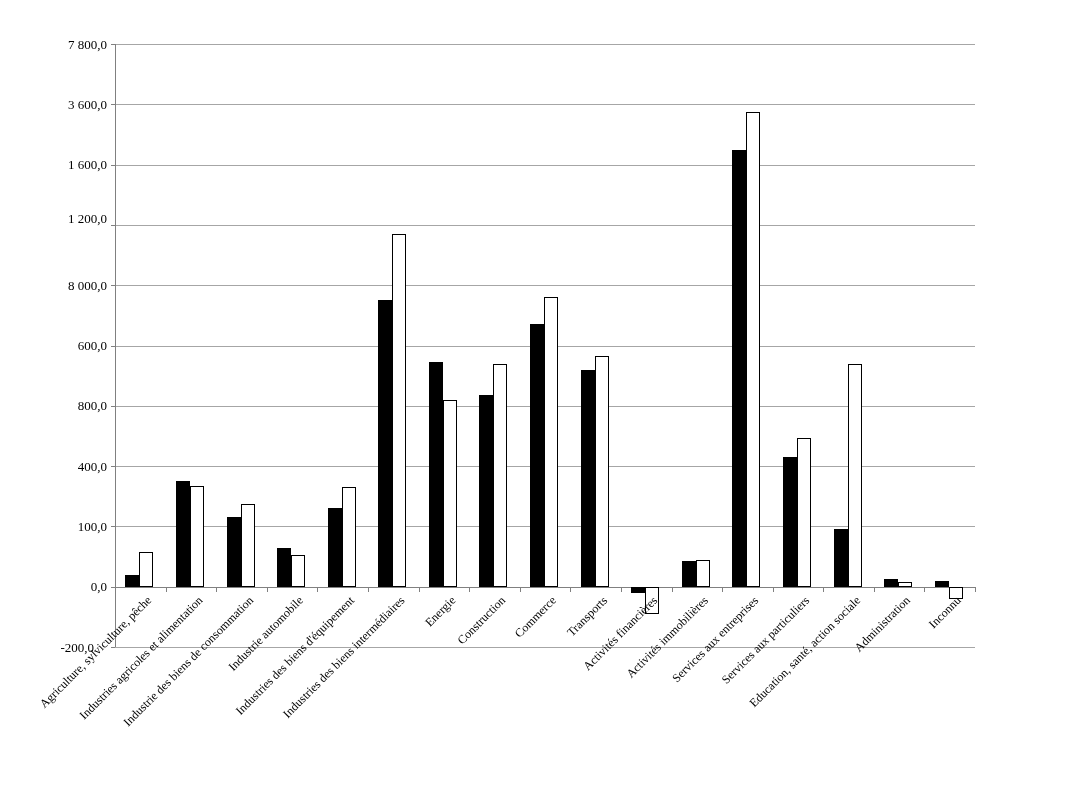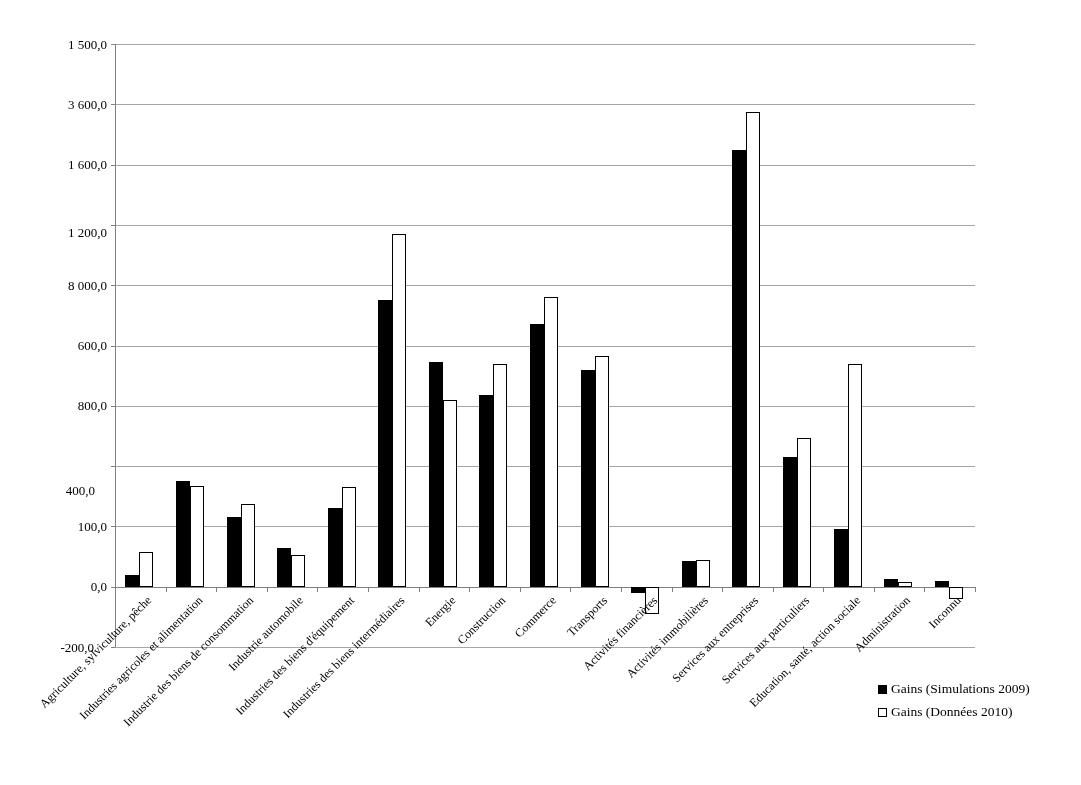--- a/index.html
+++ b/index.html
@@ -34,54 +34,44 @@
   .legend-item{position:absolute;display:flex;align-items:center;height:14px;}
   .legend-swatch{width:9px;height:9px;box-sizing:border-box;margin-right:4px;flex:0 0 auto;}
   .legend-label{font-size:13.5px;color:#000;white-space:nowrap;line-height:14px;}
 </style>
 </head>
 <body>
 
 <div id="canvas">
   <div id="plot"></div>
 
-  <div class="legend" style="left:878px;top:682px;width:200px;height:40px;">
-    <div class="legend-item" style="left:0;top:0;">
-      <span class="legend-swatch" id="sw0" style="background: rgb(0, 0, 0); border: 1px solid rgb(0, 0, 0);"></span>
-      <span class="legend-label">Gains (Simulations 2009)</span>
-    </div>
-    <div class="legend-item" style="left:0;top:23px;">
-      <span class="legend-swatch" id="sw1" style="background: rgb(255, 255, 255); border: 1px solid rgb(0, 0, 0);"></span>
-      <span class="legend-label">Gains (Données 2010)</span>
-    </div>
-  </div>
 <div class="gridline" style="left: 115px; top: 44px; width: 860px; background: rgb(166, 166, 166);"></div>
     <div class="ytick" style="left: 111px; top: 44px;"></div>
-    <div class="ylabel" style="left: 50px; top: 37.5px; width: 57px;">1 500,0</div>
+    <div class="ylabel" style="left: 50px; top: 37.5px; width: 57px;">7 800,0</div>
     <div class="gridline" style="left: 115px; top: 104.3px; width: 860px; background: rgb(166, 166, 166);"></div>
     <div class="ytick" style="left: 111px; top: 104.3px;"></div>
     <div class="ylabel" style="left: 50px; top: 97.8px; width: 57px;">3 600,0</div>
     <div class="gridline" style="left: 115px; top: 164.6px; width: 860px; background: rgb(166, 166, 166);"></div>
     <div class="ytick" style="left: 111px; top: 164.6px;"></div>
     <div class="ylabel" style="left: 50px; top: 158.1px; width: 57px;">1 600,0</div>
     <div class="gridline" style="left: 115px; top: 224.9px; width: 860px; background: rgb(166, 166, 166);"></div>
     <div class="ytick" style="left: 111px; top: 224.9px;"></div>
-    <div class="ylabel" style="left: 50px; top: 226px; width: 57px;">1 200,0</div>
+    <div class="ylabel" style="left: 50px; top: 212px; width: 57px;">1 200,0</div>
     <div class="gridline" style="left: 115px; top: 285.2px; width: 860px; background: rgb(166, 166, 166);"></div>
     <div class="ytick" style="left: 111px; top: 285.2px;"></div>
     <div class="ylabel" style="left: 50px; top: 278.7px; width: 57px;">8 000,0</div>
     <div class="gridline" style="left: 115px; top: 345.5px; width: 860px; background: rgb(166, 166, 166);"></div>
     <div class="ytick" style="left: 111px; top: 345.5px;"></div>
     <div class="ylabel" style="left: 50px; top: 339px; width: 57px;">600,0</div>
     <div class="gridline" style="left: 115px; top: 405.8px; width: 860px; background: rgb(166, 166, 166);"></div>
     <div class="ytick" style="left: 111px; top: 405.8px;"></div>
     <div class="ylabel" style="left: 50px; top: 399.3px; width: 57px;">800,0</div>
     <div class="gridline" style="left: 115px; top: 466.1px; width: 860px; background: rgb(166, 166, 166);"></div>
     <div class="ytick" style="left: 111px; top: 466.1px;"></div>
-    <div class="ylabel" style="left: 38px; top: 459.6px; width: 57px; margin-top: 24px;">400,0</div>
+    <div class="ylabel" style="left: 50px; top: 459.6px; width: 57px;">400,0</div>
     <div class="gridline" style="left: 115px; top: 526.4px; width: 860px; background: rgb(166, 166, 166);"></div>
     <div class="ytick" style="left: 111px; top: 526.4px;"></div>
     <div class="ylabel" style="left: 50px; top: 519.9px; width: 57px;">100,0</div>
     <div class="gridline" style="left: 115px; top: 586.7px; width: 860px; background: rgb(166, 166, 166);"></div>
     <div class="ytick" style="left: 111px; top: 586.7px;"></div>
     <div class="ylabel" style="left: 50px; top: 580.2px; width: 57px;">0,0</div>
     <div class="gridline" style="left: 115px; top: 647px; width: 860px; background: rgb(166, 166, 166);"></div>
     <div class="ytick" style="left: 111px; top: 647px;"></div>
     <div class="ylabel" style="left: 37px; top: 640.5px; width: 57px;">-200,0</div>
     <div class="axis-v" style="left: 115px; top: 44px; height: 603px;"></div>

